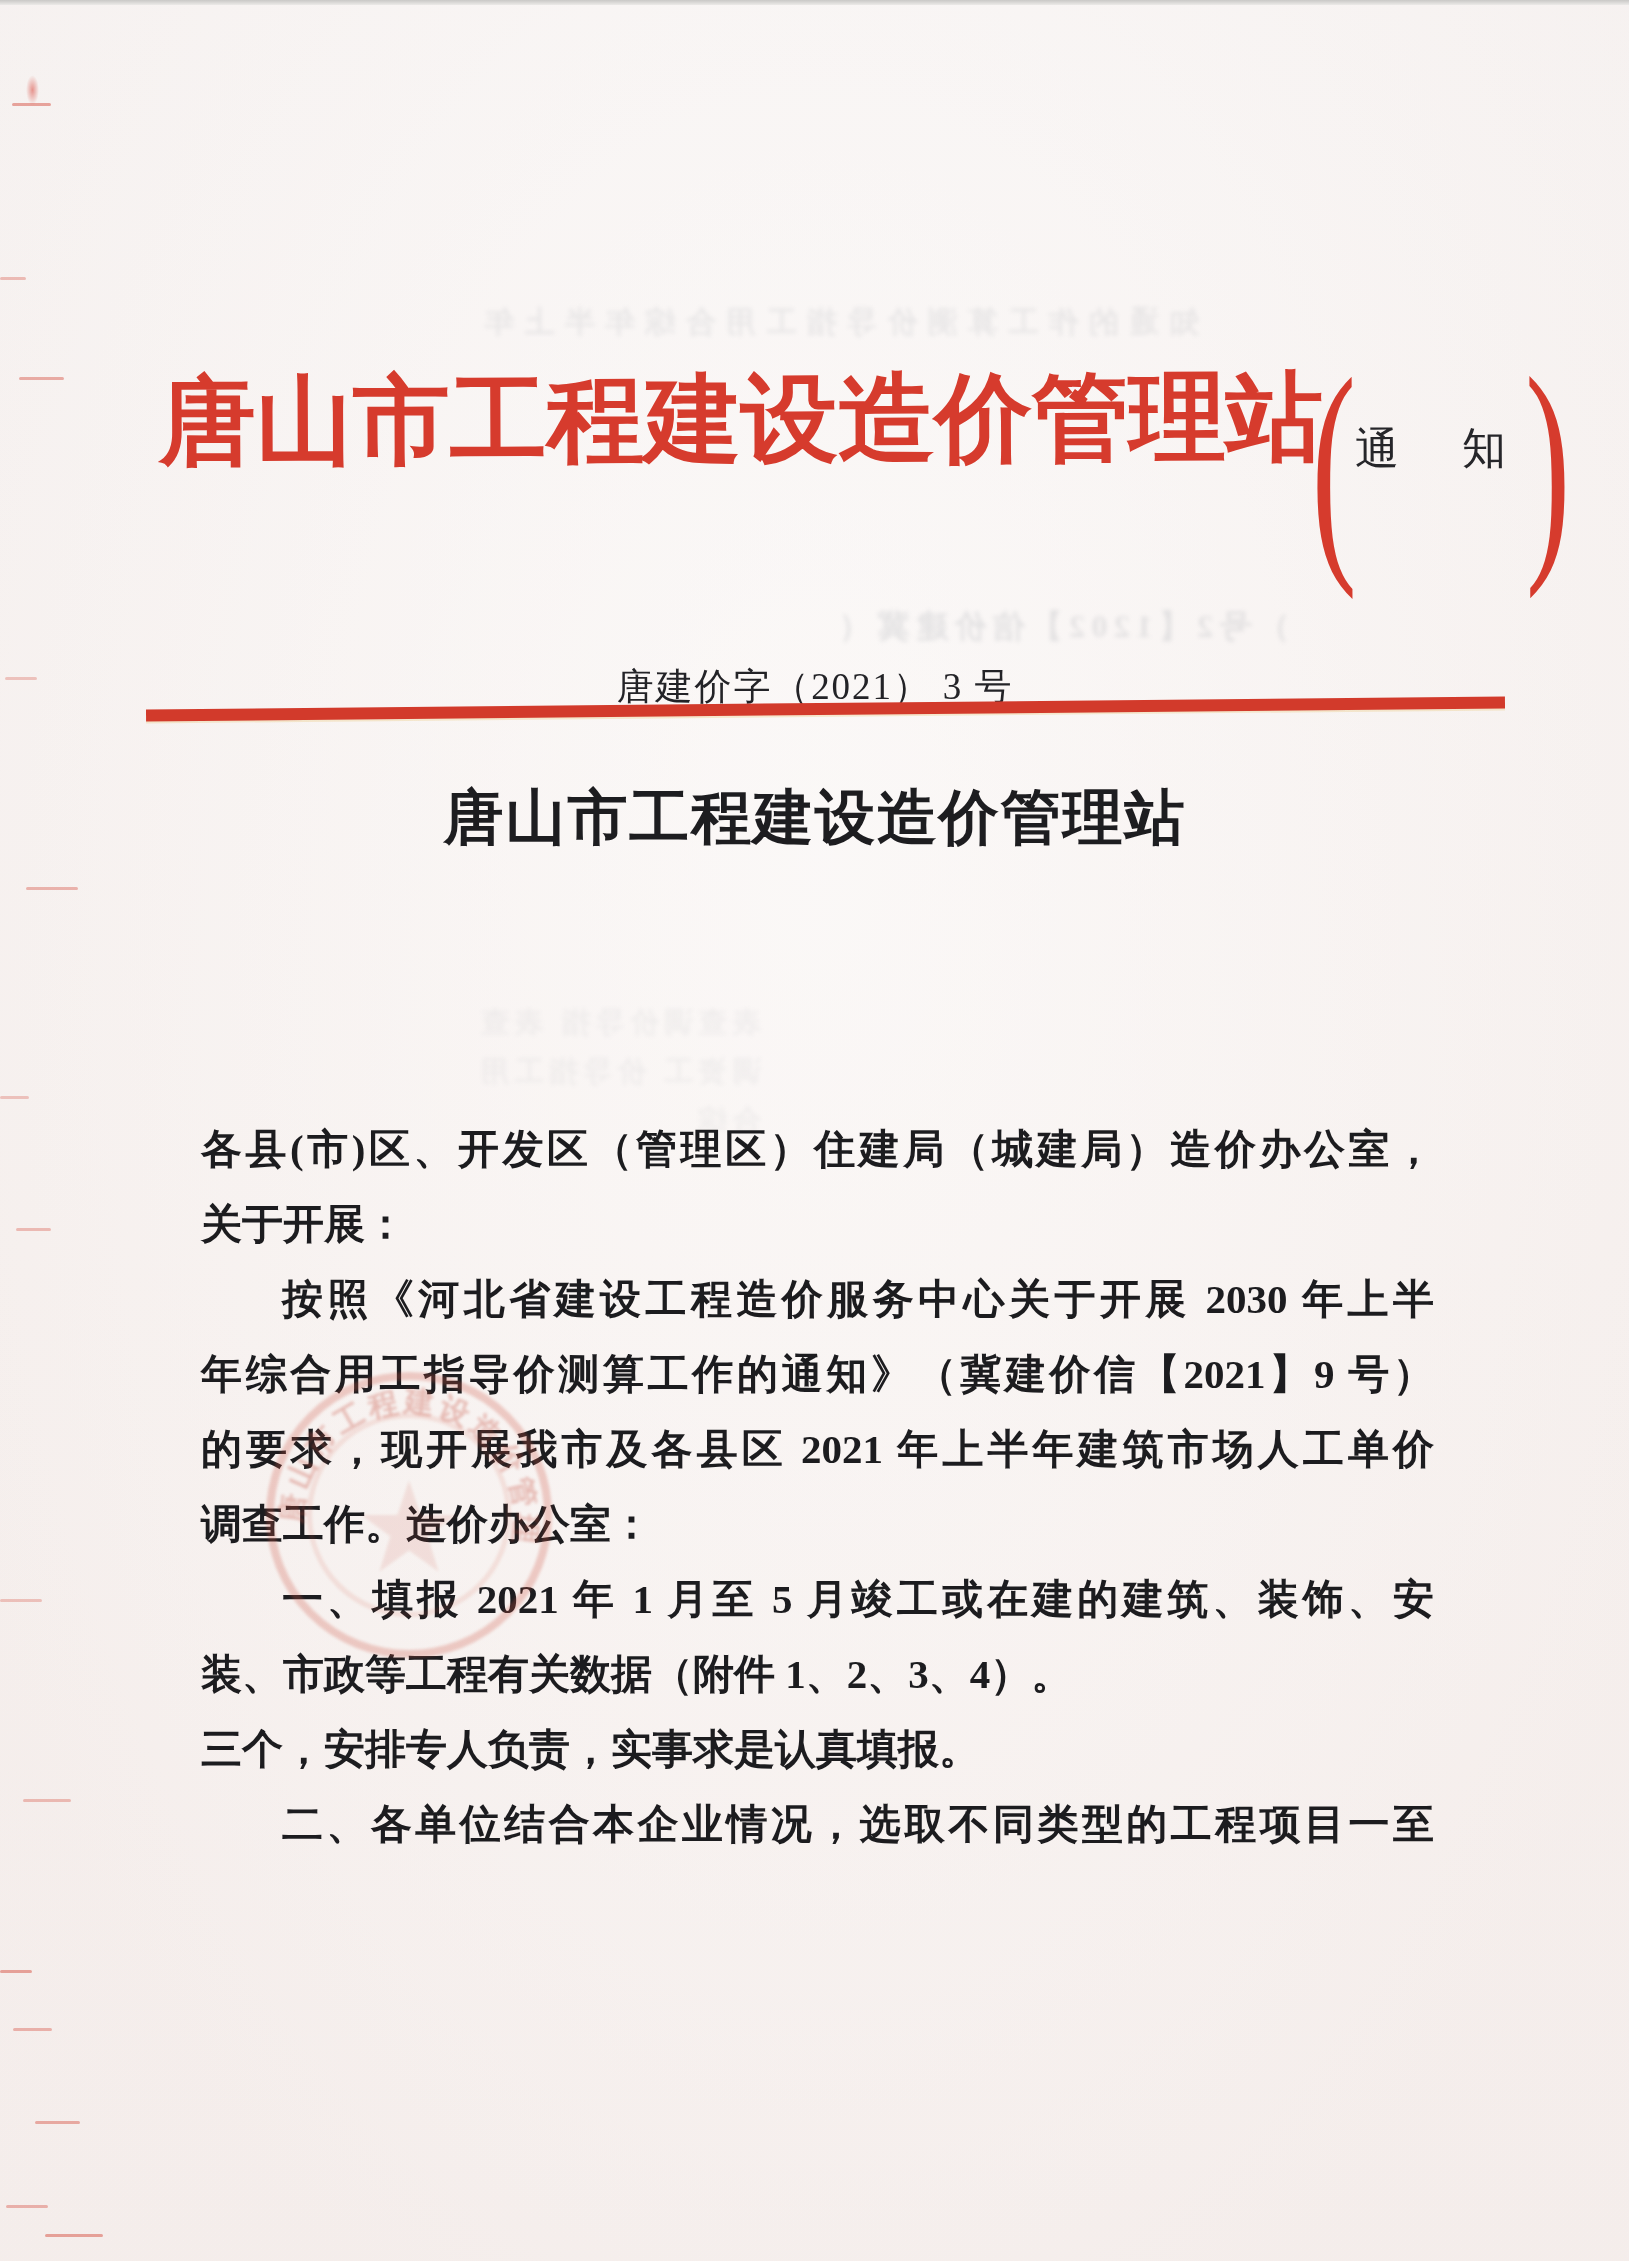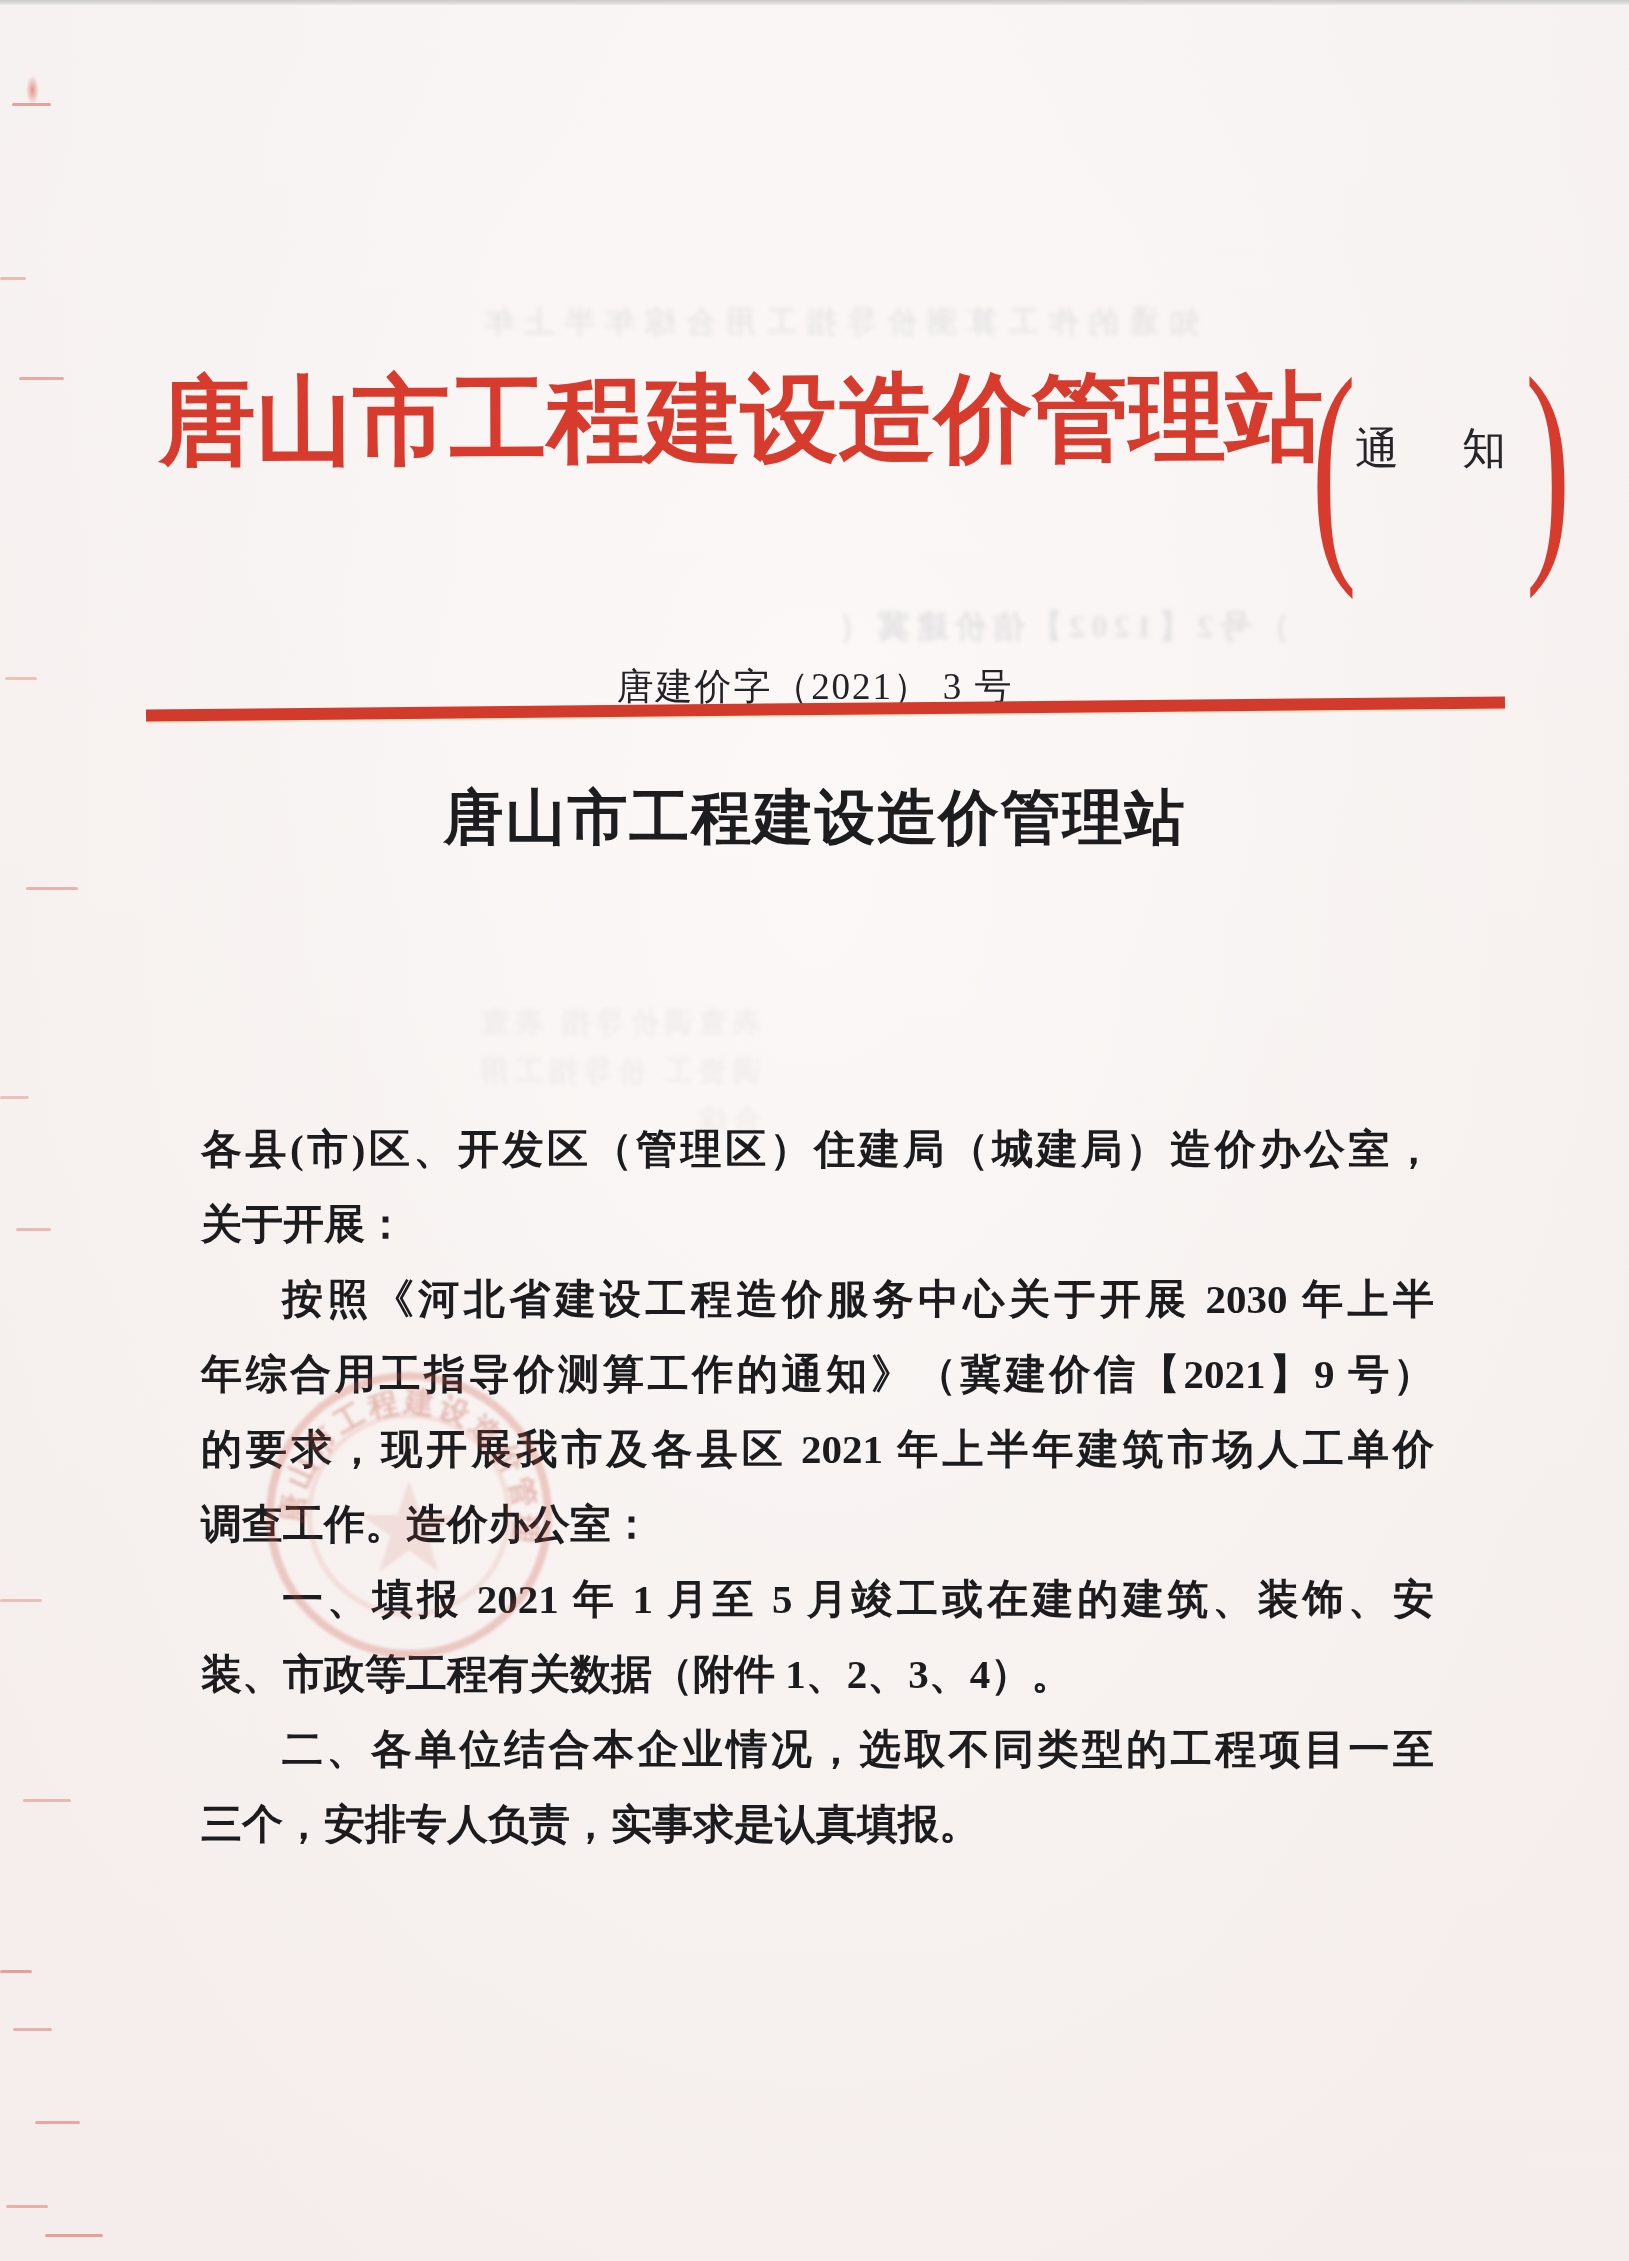--- a/index.html
+++ b/index.html
@@ -115,22 +115,22 @@
 
 <div class="body-text">
     <div class="bline j">各县(市)区、开发区（管理区）住建局（城建局）造价办公室，</div>
     <div class="bline">关于开展：</div>
     <div class="bline j i">按照《河北省建设工程造价服务中心关于开展 2030 年上半</div>
     <div class="bline j">年综合用工指导价测算工作的通知》（冀建价信【2021】9 号）</div>
     <div class="bline j">的要求，现开展我市及各县区 2021 年上半年建筑市场人工单价</div>
     <div class="bline">调查工作。造价办公室：</div>
     <div class="bline j i">一、填报 2021 年 1 月至 5 月竣工或在建的建筑、装饰、安</div>
     <div class="bline">装、市政等工程有关数据（附件 1、2、3、4）。</div>
+    <div class="bline">三个，安排专人负责，实事求是认真填报。</div>
     <div class="bline j i">二、各单位结合本企业情况，选取不同类型的工程项目一至</div>
-    <div class="bline">三个，安排专人负责，实事求是认真填报。</div>
   </div>
 
 <div class="seal">
   <div class="seal-outer"></div>
   <div class="seal-inner"></div>
   <svg viewBox="0 0 444 444">
     <defs>
       <path id="sealArc" d="M 62 272 A 166 166 0 1 1 382 272" fill="none"></path>
     </defs>
     <text font-size="46" fill="rgba(198,78,62,.38)" letter-spacing="6" font-weight="bold">

